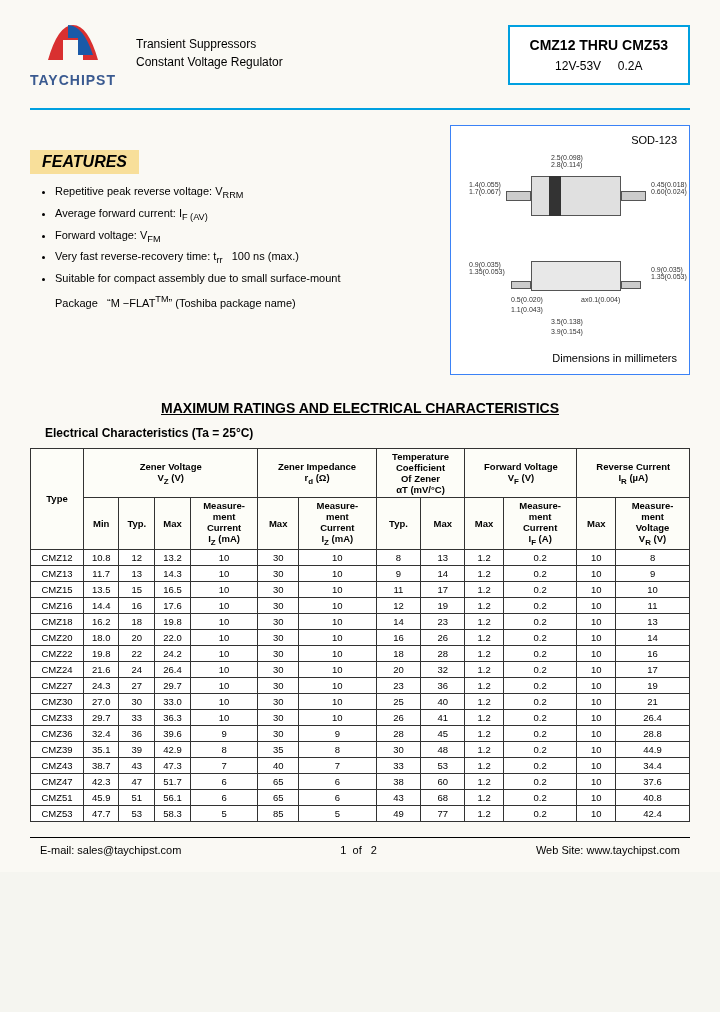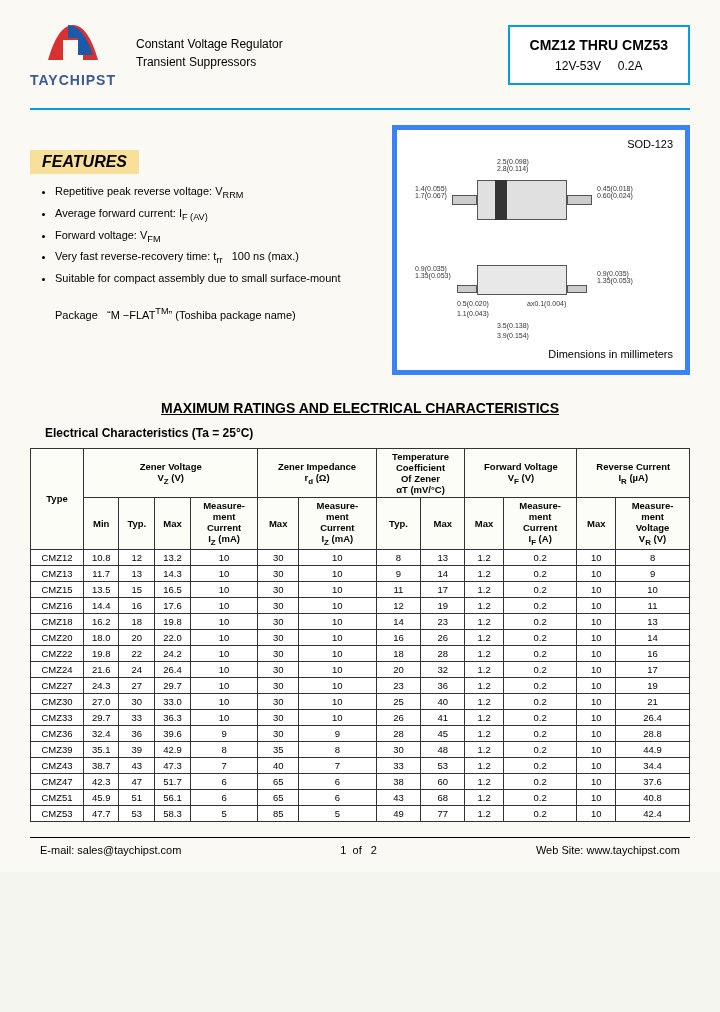--- a/index.html
+++ b/index.html
@@ -36,22 +36,22 @@
     background: #f8df9a;
     display: inline-block;
     padding: 3px 12px;
     font-weight: bold;
     font-style: italic;
     font-size: 16px;
     margin-bottom: 8px;
   }
   .features-list { list-style: disc; padding-left: 25px; font-size: 11px; line-height: 1.7; }
   .package-diagram {
-    border: 5px solid #3b82f6;
-    width: 298px;
+    border: 1px solid #3b82f6;
+    width: 240px;
     height: 250px;
     background: #fff;
     position: relative;
     padding: 8px;
     font-size: 10px;
   }
   .package-label { position: absolute; top: 8px; right: 12px; font-size: 11px; }
   .dim-note { position: absolute; bottom: 10px; right: 12px; font-size: 11px; }
   .sod-body {
     position: absolute;
@@ -95,42 +95,42 @@
     <div class="logo-block">
       <div class="logo-icon">
         <svg width="60" height="50" viewBox="0 0 60 50">
           <path d="M5 40 Q 15 5 30 5 Q 45 5 55 40 L 40 40 L 40 20 L 20 20 L 20 40 Z" fill="#d93030"></path>
           <path d="M25 5 Q 40 5 50 35 L 35 35 L 35 18 L 25 18 Z" fill="#1a5aa8"></path>
         </svg>
       </div>
       <div class="logo-text">TAYCHIPST</div>
     </div>
     <div class="desc-block">
+      <div>Transient Suppressors</div>
       <div>Constant Voltage Regulator</div>
-      <div>Transient Suppressors</div>
     </div>
     <div class="title-box">
       <div class="t1">CMZ12 THRU CMZ53</div>
       <div class="t2">12V-53V &nbsp;&nbsp;&nbsp; 0.2A</div>
     </div>
   </div>
 
   <div class="hr-blue"></div>
 
   <div class="mid">
     <div class="features-block">
       <div class="features-title">FEATURES</div>
       <ul class="features-list">
         <li>Repetitive peak reverse voltage: V<sub>RRM</sub></li>
         <li>Average forward current: I<sub>F (AV)</sub></li>
         <li>Forward voltage: V<sub>FM</sub></li>
         <li>Very fast reverse-recovery time: t<sub>rr</sub> &nbsp; 100 ns (max.)</li>
         <li>Suitable for compact assembly due to small surface-mount</li>
       </ul>
-      <div style="padding-left:25px; margin-top:18px;">Package &nbsp; “M −FLAT<sup>TM</sup>” (Toshiba package name)</div>
+      <div style="padding-left:25px; margin-top:6px;">Package &nbsp; “M −FLAT<sup>TM</sup>” (Toshiba package name)</div>
     </div>
 
     <div class="package-diagram">
       <div class="package-label">SOD-123</div>
       <div class="sod-lead-l"></div>
       <div class="sod-body"></div>
       <div class="sod-band"></div>
       <div class="sod-lead-r"></div>
       <div class="dim-text" style="left:100px; top:28px; white-space:pre;">2.5(0.098)
 2.8(0.114)</div>

